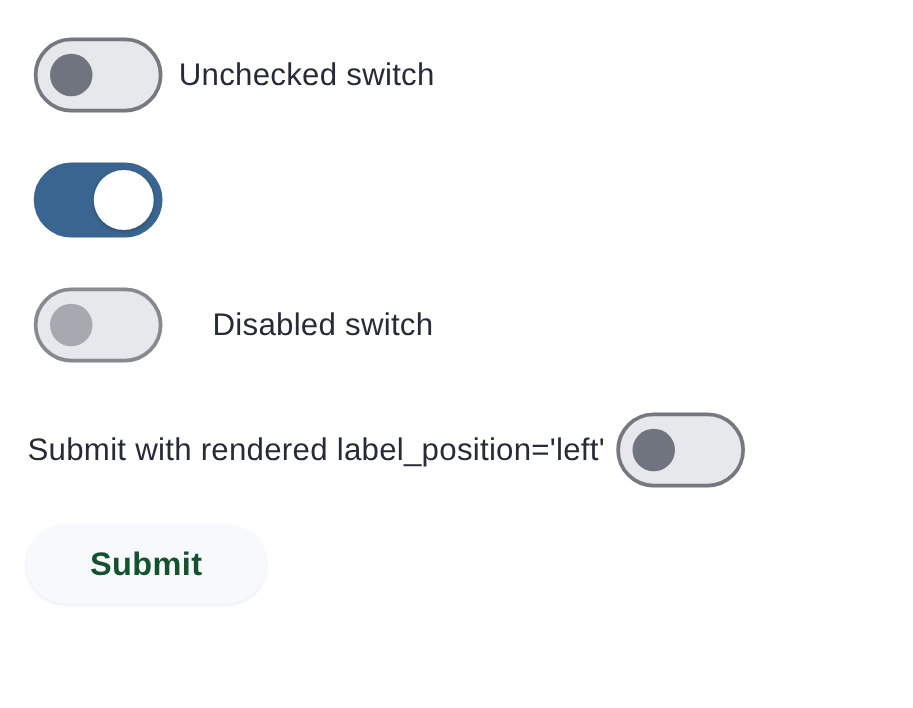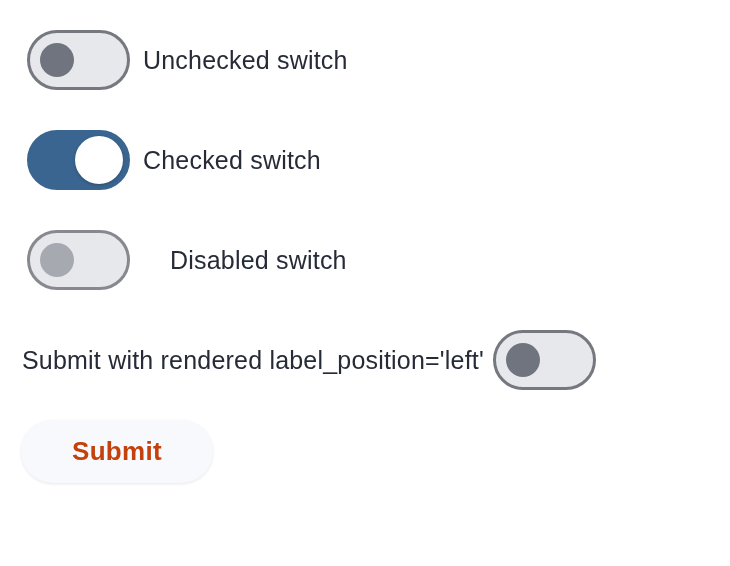--- a/index.html
+++ b/index.html
@@ -93,21 +93,21 @@
   
   .submit-btn {
     position: absolute;
     left: 21px;
     top: 420px;
     width: 192px;
     height: 63px;
     border: none;
     border-radius: 32px;
     background: #f8f9fd;
-    color: #c2410c;
+    color: #14532d;
     font-family: "Liberation Sans", sans-serif;
     font-size: 26px;
     font-weight: 600;
     letter-spacing: 0.3px;
     cursor: pointer;
     box-shadow: 0 1px 3px rgba(25, 30, 50, 0.10);
     display: flex;
     align-items: center;
     justify-content: center;
   }
@@ -121,21 +121,20 @@
     <div class="switch off" role="switch" aria-checked="false">
       <div class="thumb"></div>
     </div>
     <span class="switch-label">Unchecked switch</span>
   </div>
 
   <div class="row row-2">
     <div class="switch on" role="switch" aria-checked="true">
       <div class="thumb"></div>
     </div>
-    <span class="switch-label">Checked switch</span>
   </div>
 
   <div class="row row-3">
     <div class="switch disabled" role="switch" aria-checked="false" aria-disabled="true">
       <div class="thumb"></div>
     </div>
     <span class="switch-label">Disabled switch</span>
   </div>
 
   <div class="row row-4">

